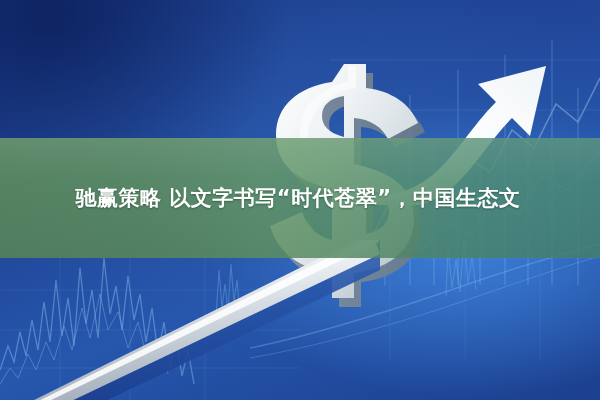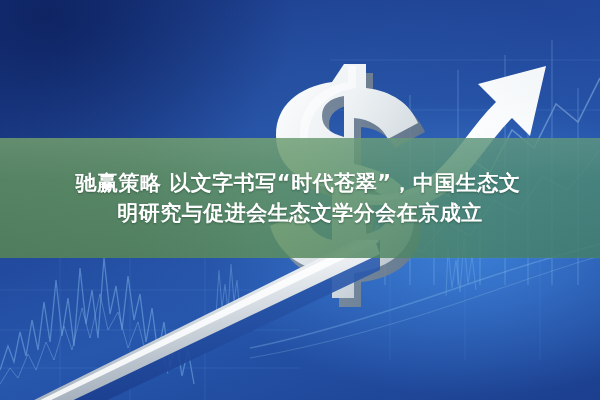--- a/index.html
+++ b/index.html
@@ -293,16 +293,15 @@
 
       <polygon fill="#ffffff" opacity="0.85" points="30,175 396,-6 399,2 40,175"></polygon>
     </svg>
   </div>
 
   <div class="green-band"></div>
   <div class="green-band-sheen"></div>
 
   <div class="headline">
     <div class="headline-line l1">驰赢策略 以文字书写“时代苍翠”，中国生态文</div>
-    <div class="headline-line l2">明研究与促进会生态文学分会在京成立</div>
   </div>
 
 </div>
 
 </body></html>

